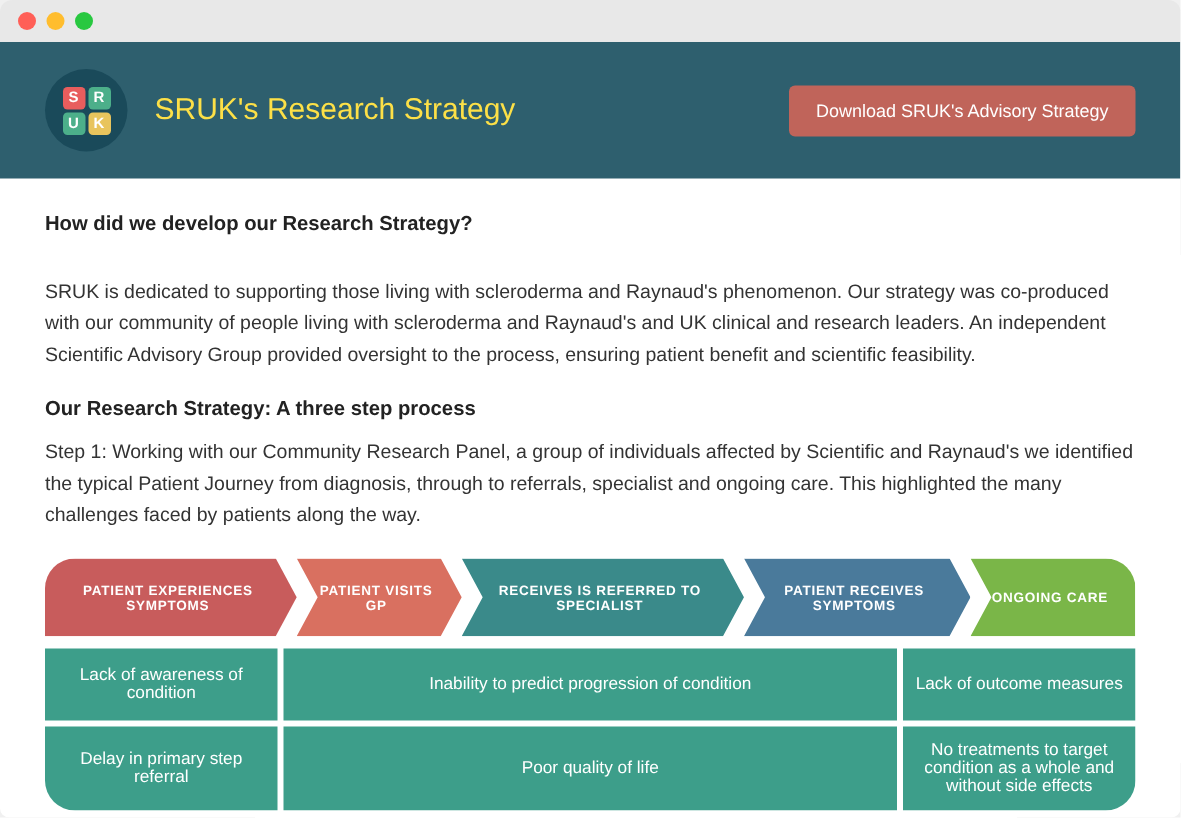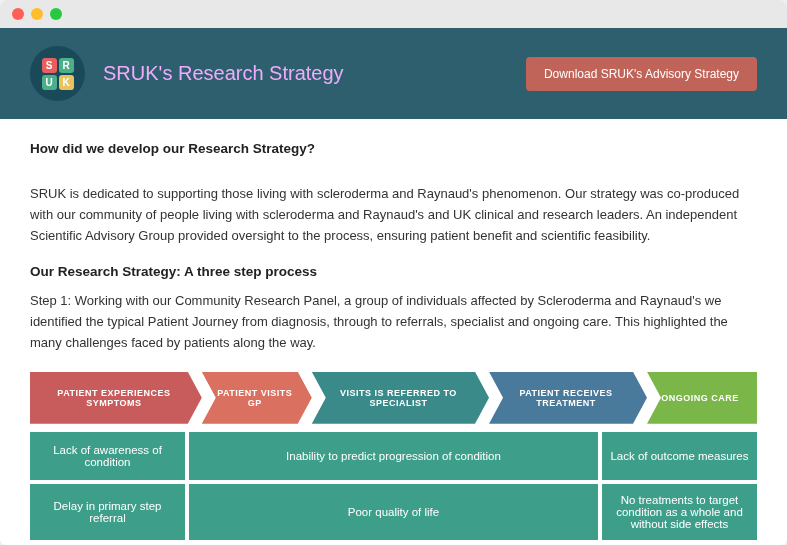--- a/index.html
+++ b/index.html
@@ -76,21 +76,21 @@
       font-size: 10px;
       font-weight: 700;
       color: white;
     }
     .logo-s { background: #e85d5d; }
     .logo-r { background: #4caf8a; }
     .logo-u { background: #4caf8a; }
     .logo-k { background: #e8c45d; }
 
     .header-title {
-      color: #f0abfc;
+      color: #fde047;
       font-size: 20px;
       font-weight: 400;
     }
     .download-btn {
       background: #c0645a;
       color: white;
       border: none;
       padding: 10px 18px;
       border-radius: 4px;
       font-size: 12px;
@@ -121,20 +121,21 @@
       font-weight: 700;
       font-size: 13.5px;
       color: #222;
       margin-bottom: 12px;
     }
 
     
     .journey-container {
       margin-top: 16px;
       overflow-x: auto;
+      border-radius: 20px;
     }
 
     
     .steps-row {
       display: flex;
       align-items: center;
       margin-bottom: 8px;
       gap: 0;
     }
 
@@ -207,29 +208,29 @@
     </div>
     <button class="download-btn">Download SRUK's Advisory Strategy</button>
   </div>
 
   <div class="content">
 
     <p class="section-title-bold">How did we develop our Research Strategy?</p>
     <p class="body-text">SRUK is dedicated to supporting those living with scleroderma and Raynaud's phenomenon. Our strategy was co-produced with our community of people living with scleroderma and Raynaud's and UK clinical and research leaders. An independent Scientific Advisory Group provided oversight to the process, ensuring patient benefit and scientific feasibility.</p>
 
     <p class="section-title-bold2">Our Research Strategy: A three step process</p>
-    <p class="body-text">Step 1: Working with our Community Research Panel, a group of individuals affected by Scleroderma and Raynaud's we identified the typical Patient Journey from diagnosis, through to referrals, specialist and ongoing care. This highlighted the many challenges faced by patients along the way.</p>
+    <p class="body-text">Step 1: Working with our Community Research Panel, a group of individuals affected by Scientific and Raynaud's we identified the typical Patient Journey from diagnosis, through to referrals, specialist and ongoing care. This highlighted the many challenges faced by patients along the way.</p>
 
     <div class="journey-container">
 
       <div class="steps-row">
         <div class="step-arrow step-red">PATIENT EXPERIENCES SYMPTOMS</div>
         <div class="step-arrow step-salmon">PATIENT VISITS GP</div>
-        <div class="step-arrow step-teal">VISITS IS REFERRED TO SPECIALIST</div>
-        <div class="step-arrow step-blue">PATIENT RECEIVES TREATMENT</div>
+        <div class="step-arrow step-teal">RECEIVES IS REFERRED TO SPECIALIST</div>
+        <div class="step-arrow step-blue">PATIENT RECEIVES SYMPTOMS</div>
         <div class="step-arrow step-green" style="clip-path: polygon(0 0, 100% 0, 100% 100%, 0 100%, 14px 50%);">ONGOING CARE</div>
       </div>
 
       <div class="challenges-grid" style="margin-bottom:4px;">
         <div class="challenge-cell">Lack of awareness of condition</div>
         <div class="challenge-cell">Inability to predict progression of condition</div>
         <div class="challenge-cell">Lack of outcome measures</div>
       </div>
 
       <div class="challenges-grid">

